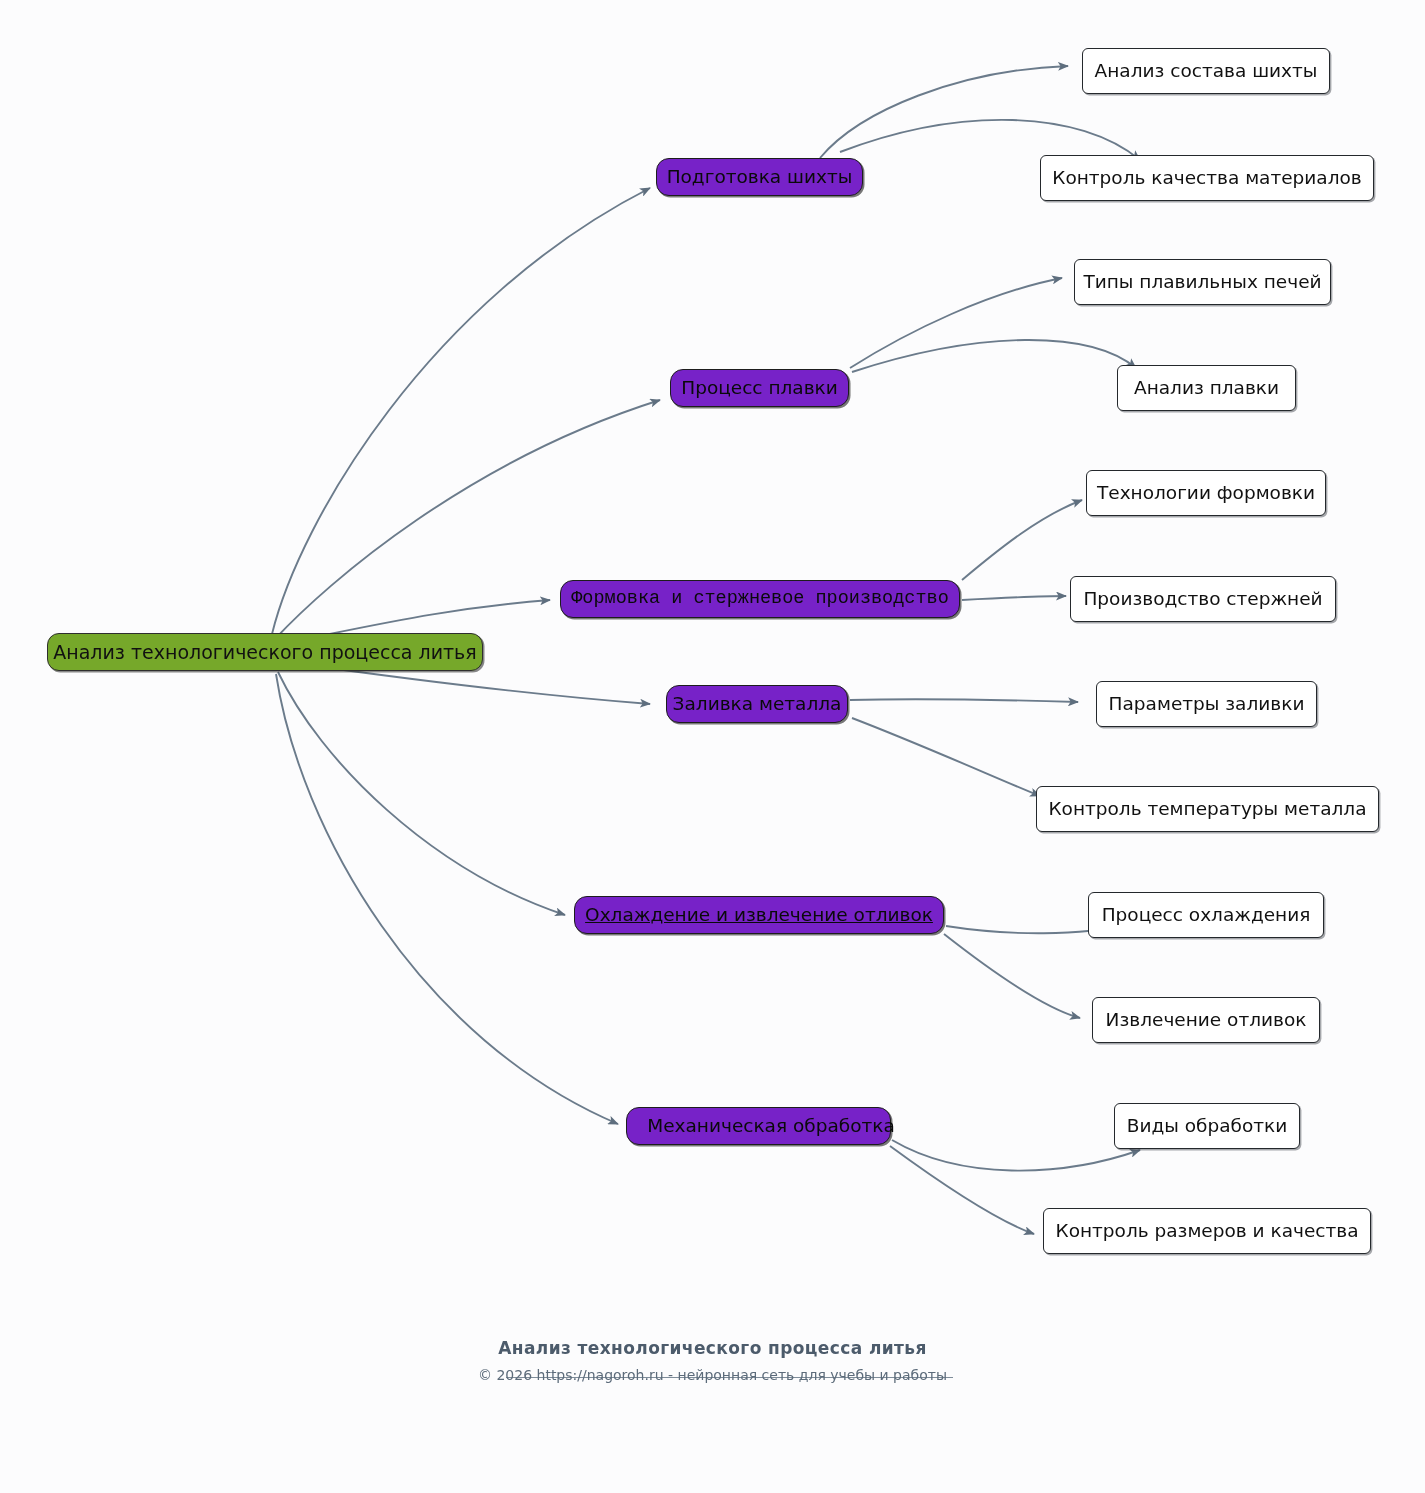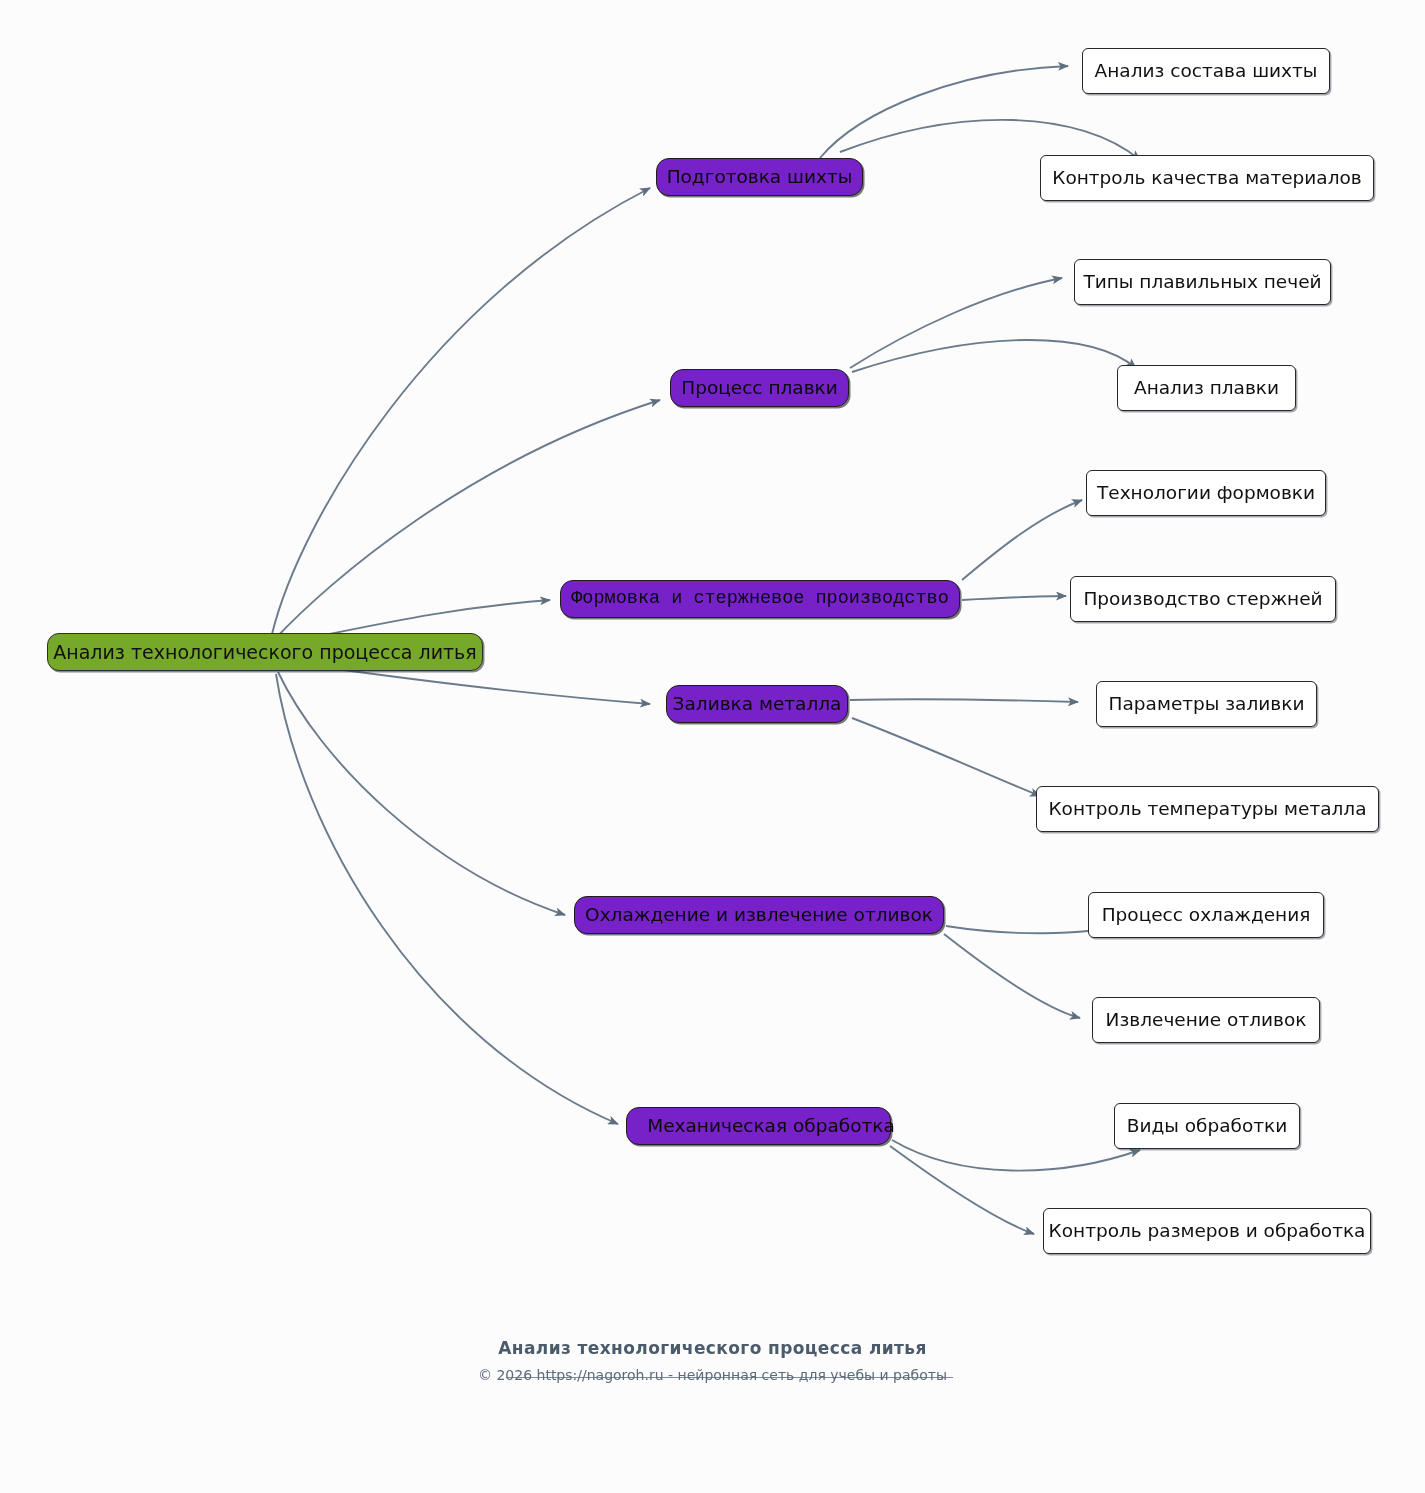--- a/index.html
+++ b/index.html
@@ -176,37 +176,37 @@
   <div class="node node-branch" style="left:666px; top:685px; width:182px; height:38px;">
     <span class="node-label">Заливка металла</span>
   </div>
   <div class="node node-leaf" style="left:1096px; top:681px; width:221px; height:46px;">
     <span class="node-label">Параметры заливки</span>
   </div>
   <div class="node node-leaf" style="left:1036px; top:786px; width:343px; height:46px;">
     <span class="node-label">Контроль температуры металла</span>
   </div>
 
-  <div class="node node-branch" style="left:574px; top:896px; width:370px; height:38px;">
+  <div class="node node-branch" style="left:574px; top:896px; width:370px; height:38px;text-decoration:underline;">
     <span class="node-label">Охлаждение и извлечение отливок</span>
   </div>
   <div class="node node-leaf" style="left:1088px; top:892px; width:236px; height:46px;">
     <span class="node-label">Процесс охлаждения</span>
   </div>
   <div class="node node-leaf" style="left:1092px; top:997px; width:228px; height:46px;">
     <span class="node-label">Извлечение отливок</span>
   </div>
 
   <div class="node node-branch" style="left:626px; top:1107px; width:265px; height:38px;padding-left:38px;">
     <span class="node-label">Механическая обработка</span>
   </div>
   <div class="node node-leaf" style="left:1114px; top:1103px; width:186px; height:46px;">
     <span class="node-label">Виды обработки</span>
   </div>
   <div class="node node-leaf" style="left:1043px; top:1208px; width:328px; height:46px;">
-    <span class="node-label">Контроль размеров и обработка</span>
+    <span class="node-label">Контроль размеров и качества</span>
   </div>
 
 </div>
 
 <div class="footer footer-title">Анализ технологического процесса литья</div>
 <div class="footer-divider"></div>
 <div class="footer footer-copy">© 2026 https://nagoroh.ru - нейронная сеть для учебы и работы</div>
 
 </body></html>

